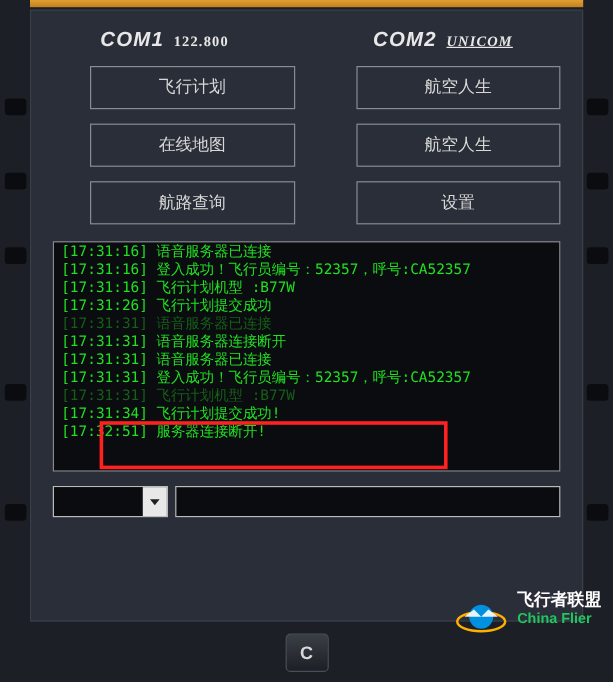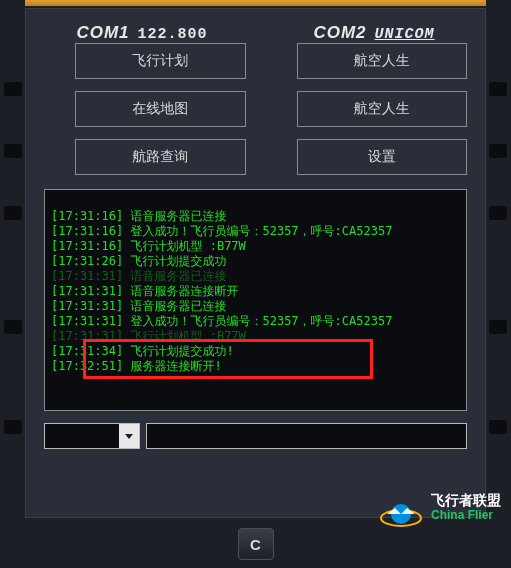--- a/index.html
+++ b/index.html
@@ -38,40 +38,41 @@
     right: 25px;
     top: 8px;
     bottom: 50px;
     background: #2a2e38;
     border: 1px solid #3a3e48;
     padding: 10px 18px;
   }
   .com-row {
     display: flex;
     justify-content: space-around;
+    margin-bottom: 12px;
     margin-top: 4px;
     gap: 41px;
   }
   .com-group {
     display: flex;
     align-items: baseline;
     gap: 8px;
   }
   .com-label {
     font-family: Arial, sans-serif;
     font-weight: bold;
     font-style: italic;
     color: #e8e8e8;
     font-size: 17px;
     letter-spacing: 1px;
   }
   .com-value {
-    font-family: Liberation Mono, monospace;
+    font-family: Liberation Serif, serif;
     color: #e8e8e8;
-    font-size: 15px;
+    font-size: 12px;
     font-weight: bold;
     letter-spacing: 1px;
   }
   .com-value.unicom {
     font-style: italic;
     text-decoration: underline;
   }
   .button-grid {
     display: grid;
     grid-template-columns: 1fr 1fr;
@@ -85,22 +86,22 @@
     text-align: center;
     padding: 8px 0;
     font-size: 14px;
     font-family: "Microsoft YaHei", sans-serif;
     cursor: pointer;
     margin-left: 31px;
   }
   .log-box {
     border: 1px solid #888b92;
     background: #0a0c10;
-    height: 222px;
-    padding: 19px 6px;
+    height: 192px;
+    padding: 0 6px;
     font-family: "SimSun", monospace;
     font-size: 12px;
     line-height: 15px;
     color: #20e020;
     position: relative;
     overflow: hidden;
   }
   .log-line { white-space: nowrap; color: #20e020; }
   .log-line.dim { color: #1a7a1a; opacity: 0.75; }
   .highlight-rect {

